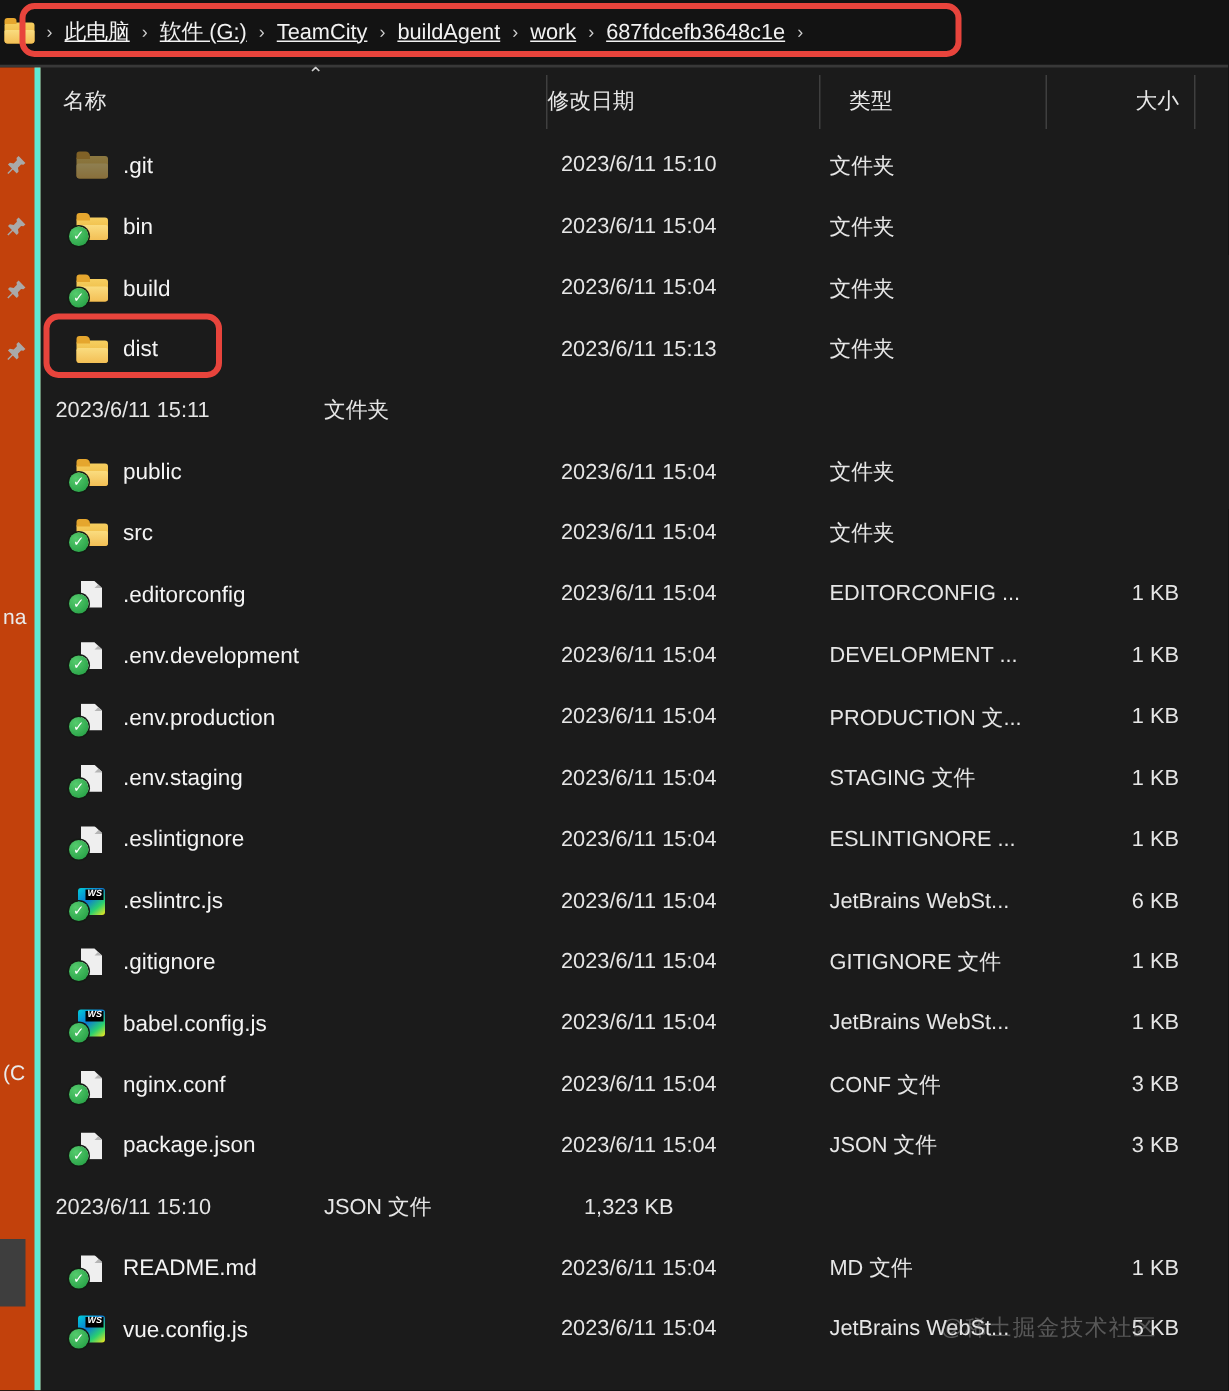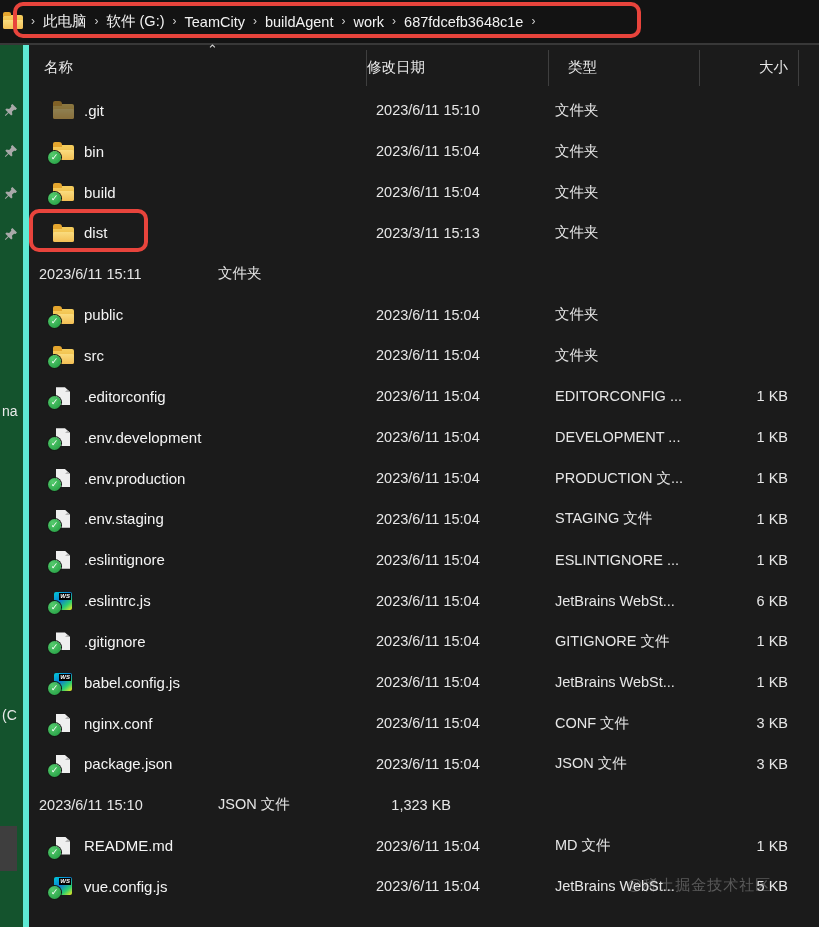--- a/index.html
+++ b/index.html
@@ -9,29 +9,29 @@
   
   .topbar{position:relative;height:43px;background:#131313;display:flex;align-items:center;}
   .bc-folder{position:relative;width:20px;height:14px;margin-left:3px;flex:none;
              background:linear-gradient(#f6cf60,#e9ae35);border-radius:2px;}
   .bc-folder::before{content:'';position:absolute;top:-3px;left:0;width:8px;height:4px;
              border-radius:2px 2px 0 0;background:#e5a62e;}
   .bc-folder::after{content:'';position:absolute;left:0;right:0;bottom:0;height:9px;
              border-radius:1px 1px 2px 2px;background:linear-gradient(#fadc7f,#f3bf55);}
   .breadcrumb{display:flex;align-items:center;font-size:14.5px;white-space:nowrap;}
   .bc-sep{color:#cfcfcf;font-size:12px;margin:0 8px;transform:translateY(-1px);}
-  .bc-item{color:#f2f2f2;cursor:default;}
+  .bc-item{color:#f2f2f2;cursor:default;text-decoration:underline;}
 
   .annot{position:absolute;border:4px solid #e8443c;border-radius:10px;pointer-events:none;}
   .annot-breadcrumb{left:13px;top:2px;width:620px;height:28px;}
   .annot-dist{left:29px;top:209px;width:111px;height:35px;}
 
   
   .body{display:flex;border-top:2px solid #383838;height:882px;}
-  .navstrip{position:relative;width:23px;flex:none;background:#14532d;border-right:6px solid #5eead4;}
+  .navstrip{position:relative;width:23px;flex:none;background:#c2410c;border-right:4px solid #5eead4;}
   .pin{position:absolute;left:4px;width:14px;height:14px;}
   .pin svg{width:14px;height:14px;fill:#a9a9a9;}
   .pin:nth-of-type(1){top:58px}.pin:nth-of-type(2){top:99px}
   .pin:nth-of-type(3){top:141px}.pin:nth-of-type(4){top:182px}
   .frag{position:absolute;left:2px;color:#eaeaea;font-size:14px;}
   .frag1{top:358px}.frag2{top:662px}
   .nav-thumb{position:absolute;left:0;top:781px;width:17px;height:45px;background:#3e3e3e;}
 
   .main{position:relative;flex:1;}
 
@@ -190,21 +190,21 @@
   <div class="row">
     <div class="c c-name">
       <span class="namewrap">
         <span class="icon">
           <i class="glyph g-folder"></i>
 
         </span>
         <span class="nm">dist</span>
       </span>
     </div>
-    <div class="c c-date">2023/3/11 15:13</div>
+    <div class="c c-date">2023/6/11 15:13</div>
     <div class="c c-type">文件夹</div>
     <div class="c c-size"></div>
   </div>
 
   <div class="row">
     <div class="c c-date">2023/6/11 15:11</div>
     <div class="c c-type">文件夹</div>
     <div class="c c-size"></div>
   </div>
 

